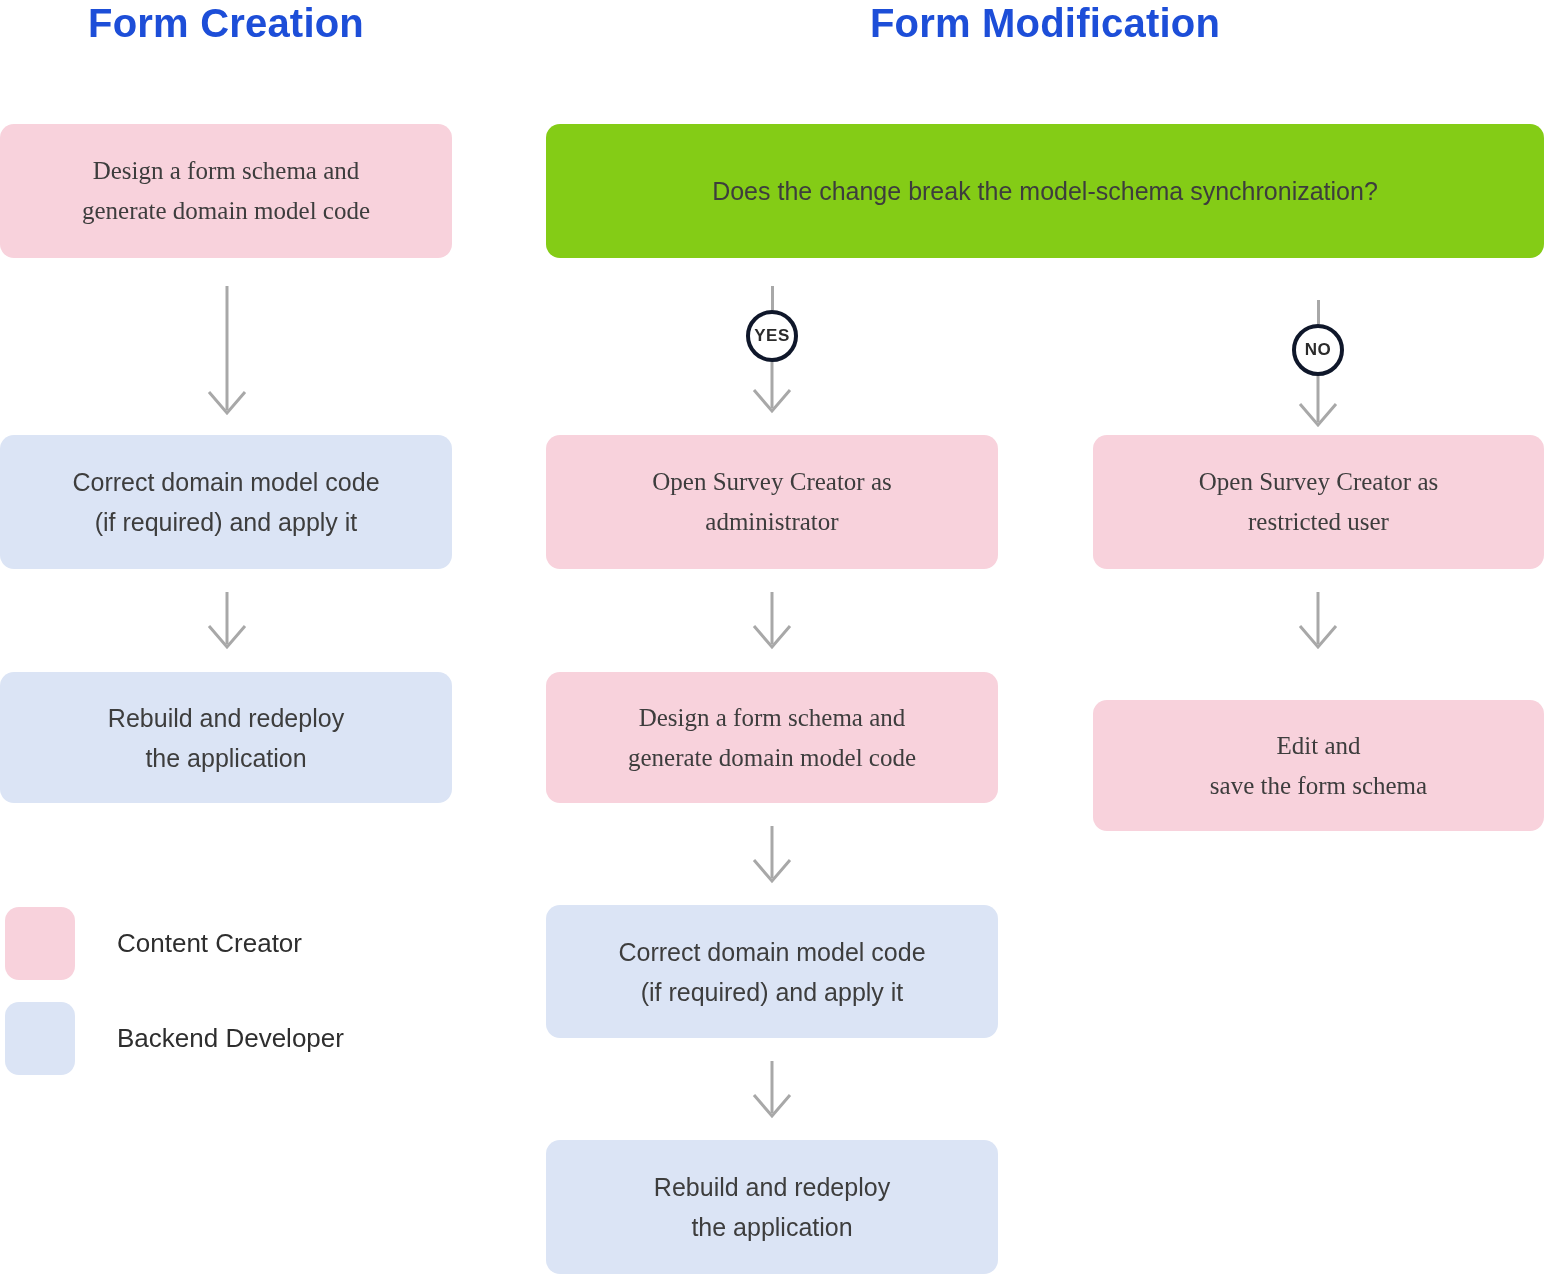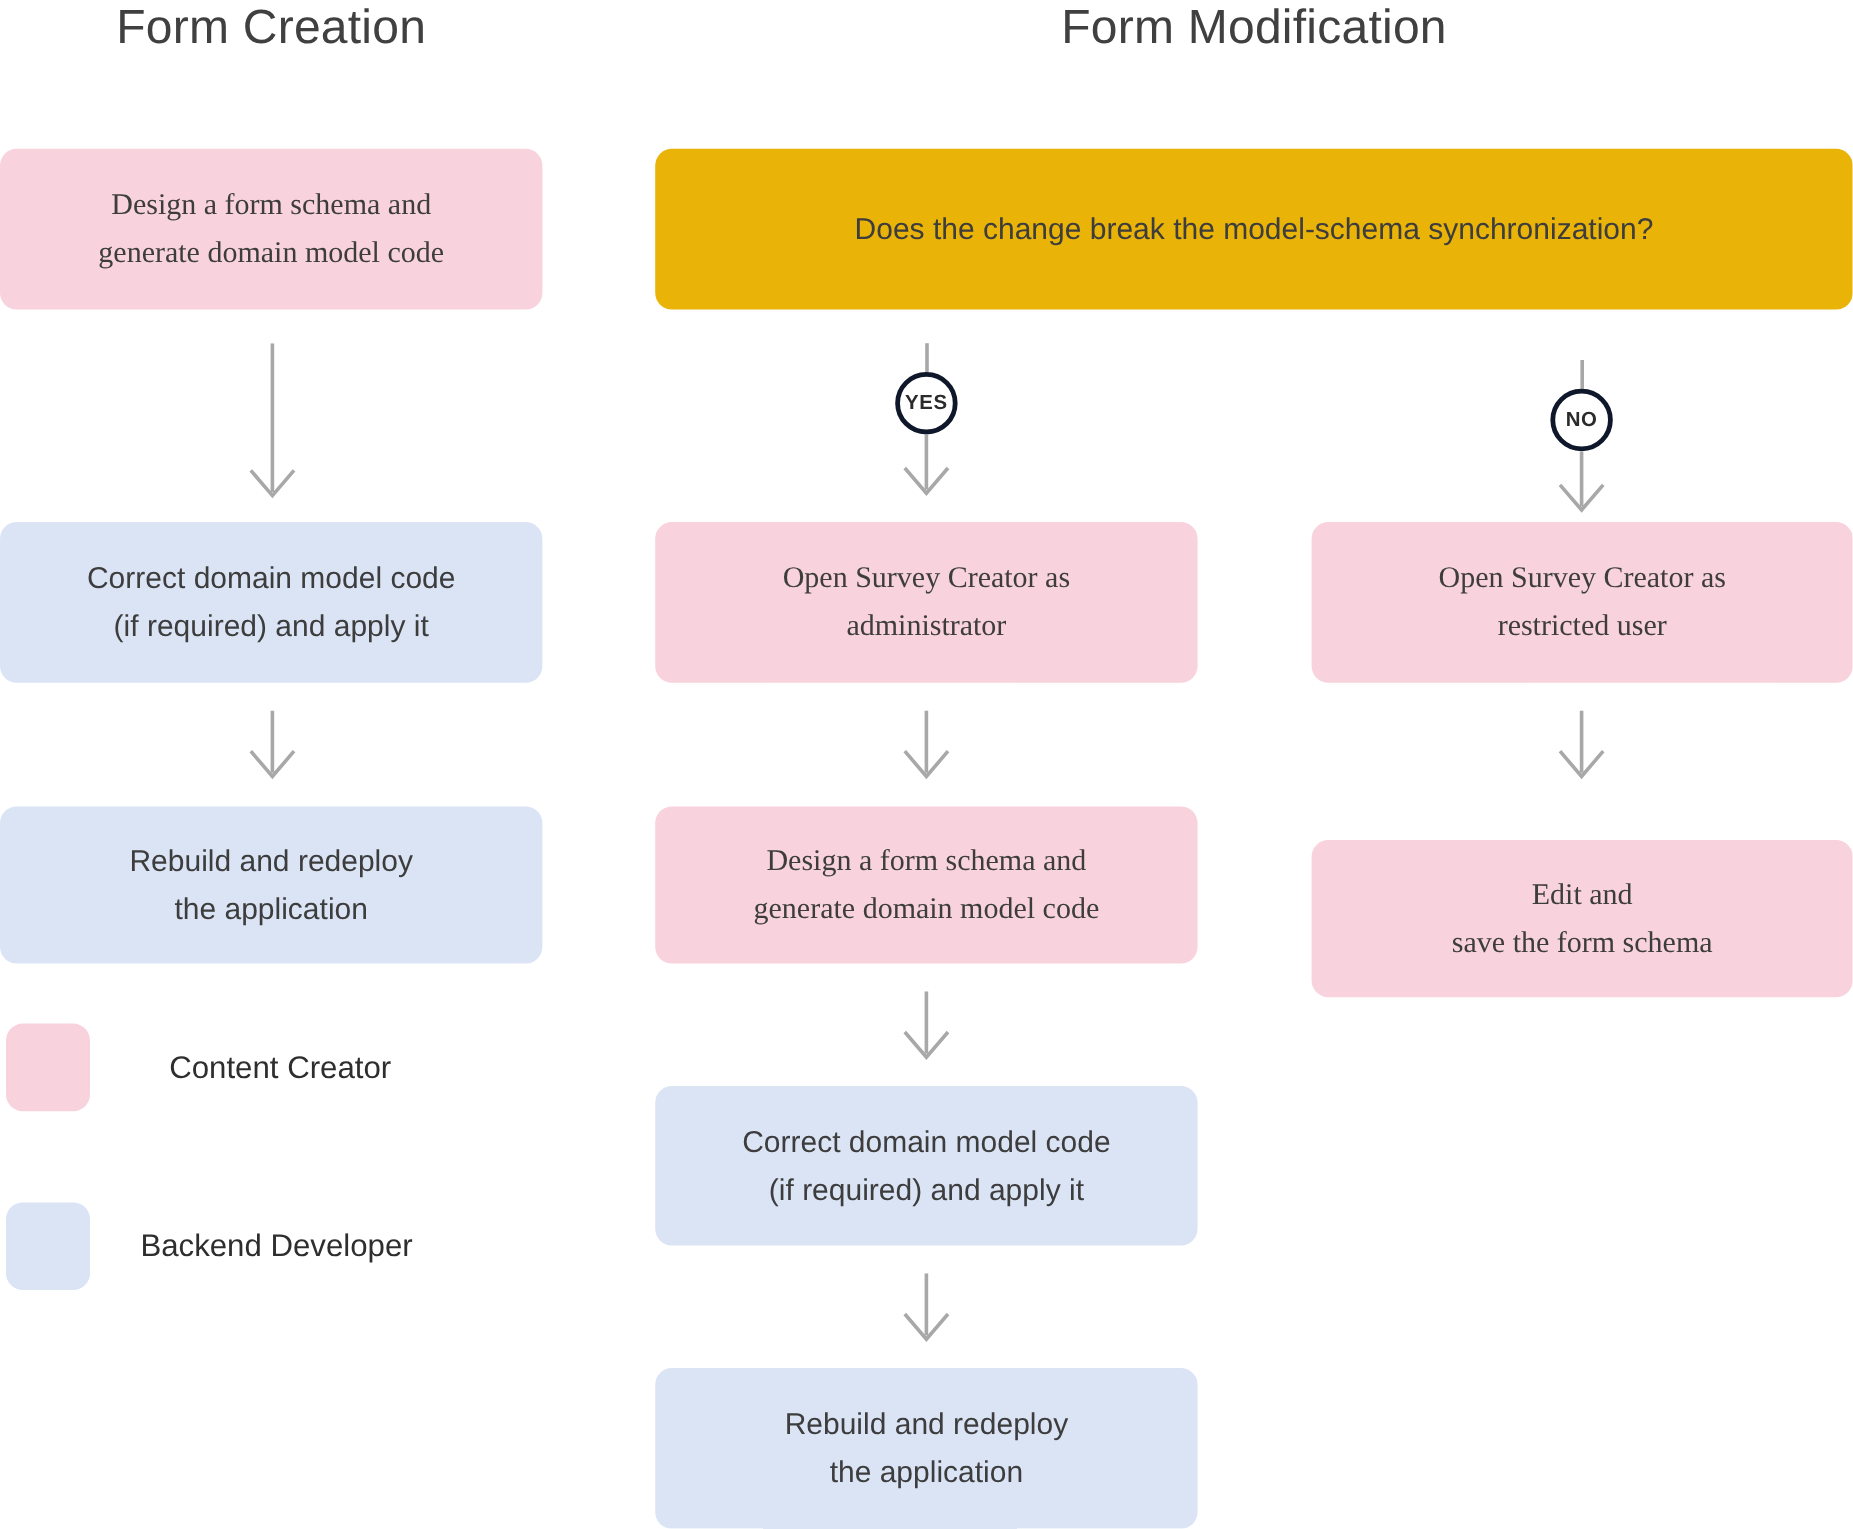--- a/index.html
+++ b/index.html
@@ -13,22 +13,22 @@
     width: 1544px;
     height: 1274px;
     background: #ffffff;
     overflow: hidden;
   }
   .col-title {
     position: absolute;
     top: 0;
     text-align: center;
     font-size: 40px;
-    font-weight: 400;
-    color: #404040;
+    font-weight: 700;
+    color: #1d4ed8;
     letter-spacing: 0.2px;
     line-height: 46px;
   }
   #title-creation { left: 0; width: 452px; }
   #title-modification { left: 546px; width: 998px; }
 
   .box {
     position: absolute;
     border-radius: 14px;
     display: flex;
@@ -37,21 +37,21 @@
     text-align: center;
     font-size: 25px;
     color: #3d3d3d;
     line-height: 40px;
     white-space: pre-line;
     box-sizing: border-box;
     padding: 10px 20px;
   }
   .pink   { background: #f8d2dc; font-family: Liberation Serif, serif; }
   .blue   { background: #dbe4f5; }
-  .orange { background: #eab308; }
+  .orange { background: #84cc16; }
 
   .arrow {
     position: absolute;
     display: block;
   }
 
   .branch-connector {
     position: absolute;
     width: 56px;
     display: flex;
@@ -175,21 +175,21 @@
 restricted user</div>
 
   <svg class="arrow" style="left:1296px; top:592px;" width="44" height="58" viewBox="0 0 44 58">
     <line x1="22" y1="0" x2="22" y2="52" stroke="#a8a8a8" stroke-width="3"></line>
     <path d="M4 34 L22 55 L40 34" fill="none" stroke="#a8a8a8" stroke-width="3"></path>
   </svg>
 
   <div class="box pink" style="left:1093px; top:700px; width:451px; height:131px;">Edit and
 save the form schema</div>
 
-  <div class="legend-item" style="top:853px;gap:24px;">
+  <div class="legend-item" style="top:907px;">
     <div class="legend-swatch pink"></div>
     <div class="legend-label">Content Creator</div>
   </div>
   <div class="legend-item" style="top:1002px;">
     <div class="legend-swatch blue"></div>
     <div class="legend-label">Backend Developer</div>
   </div>
 
 </div>
 

